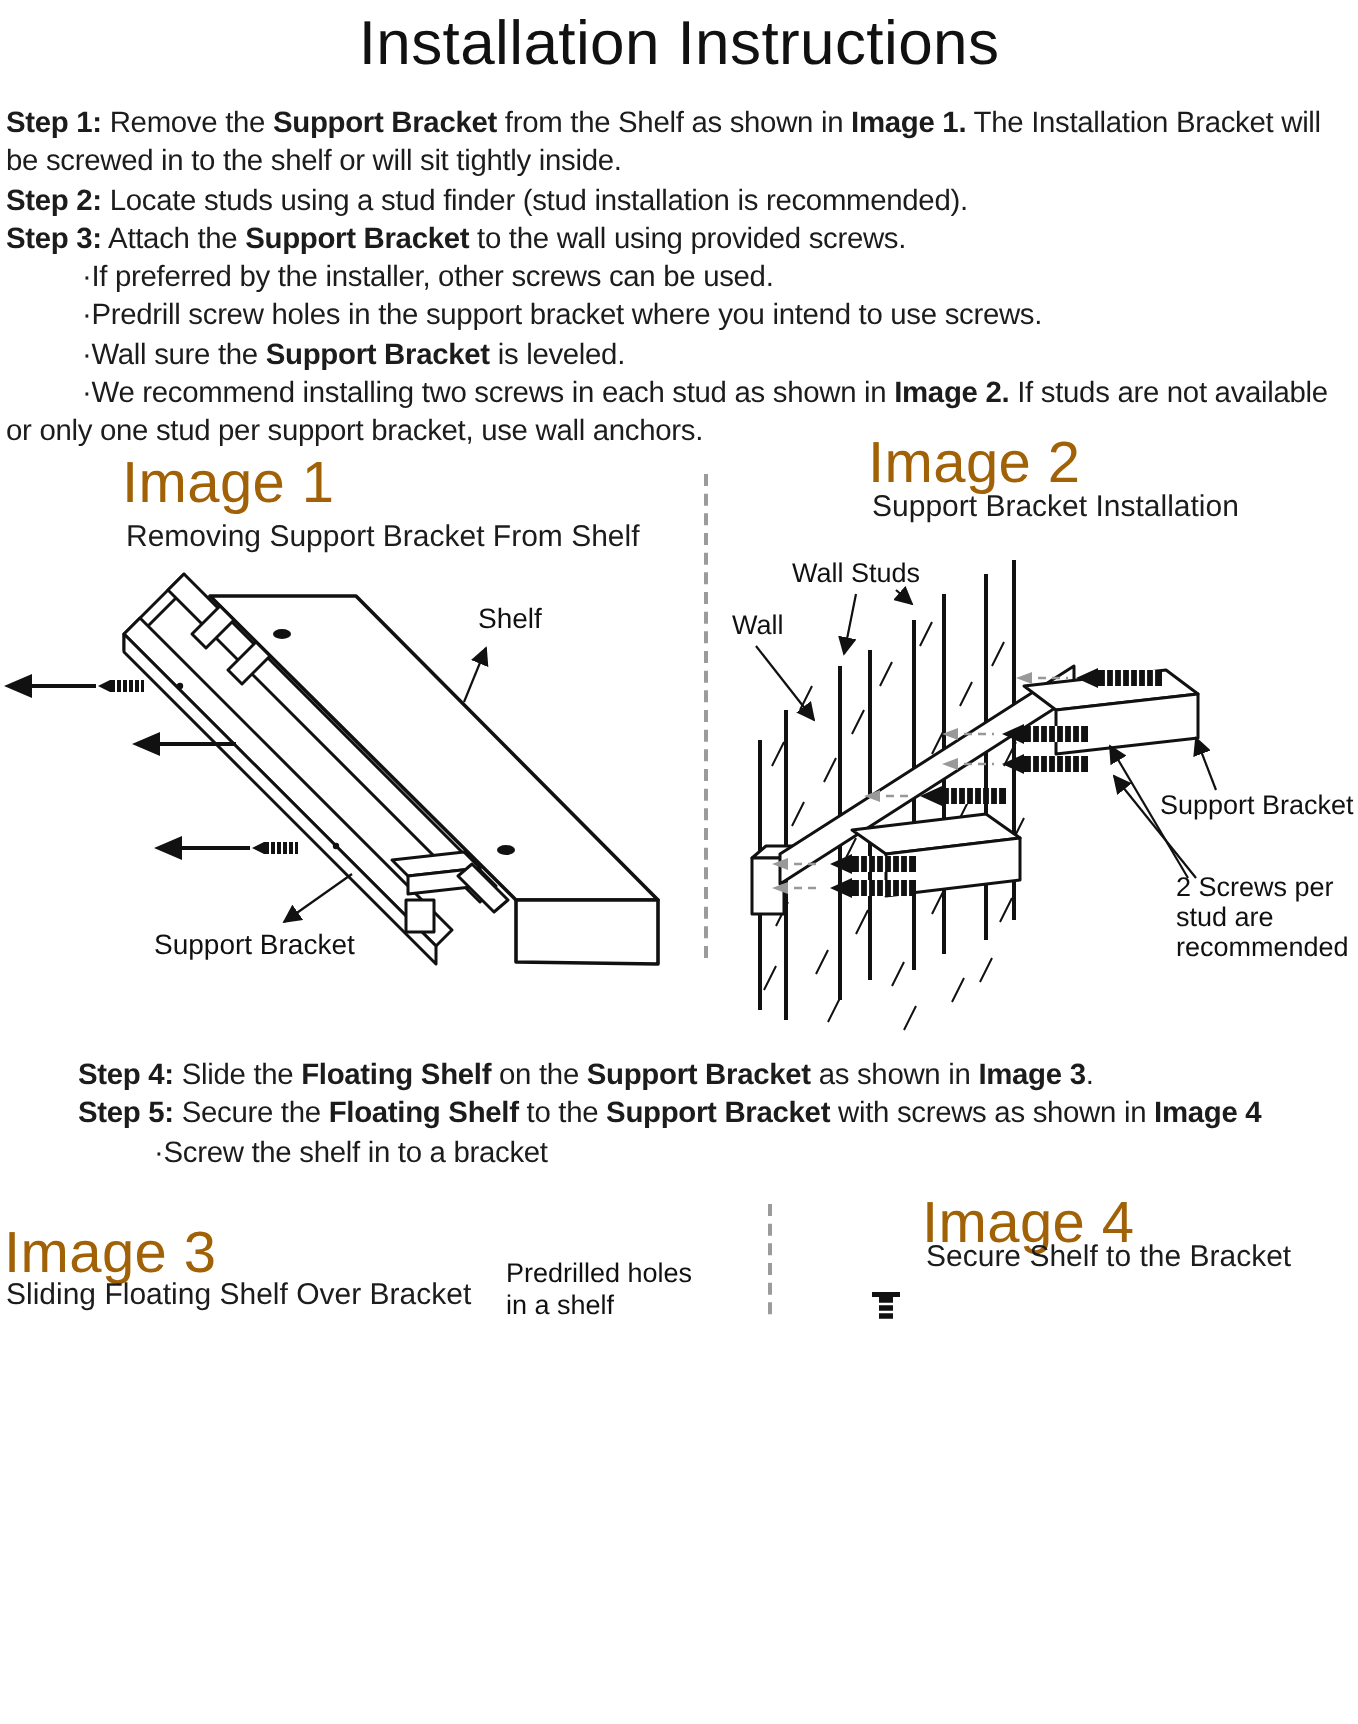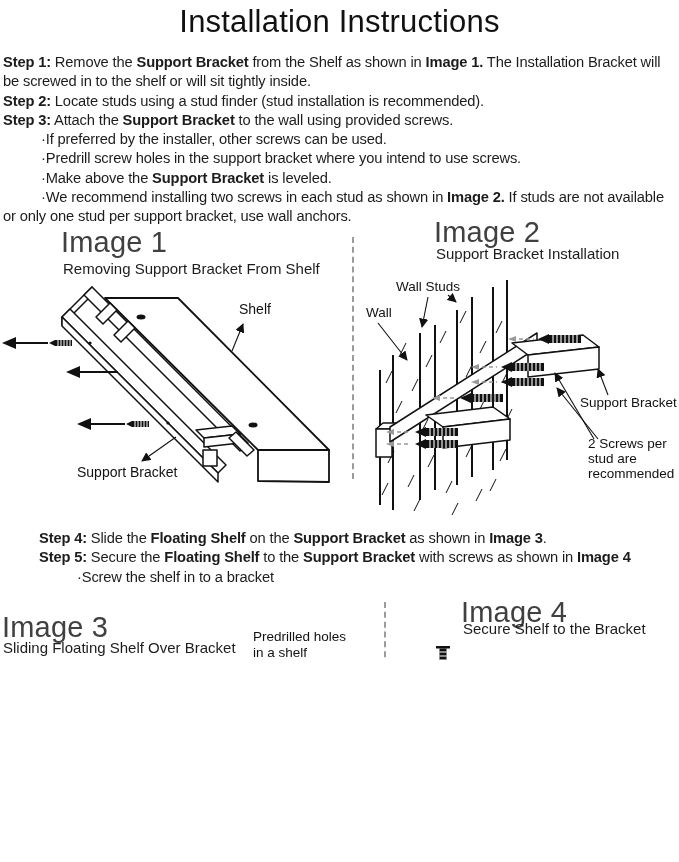--- a/index.html
+++ b/index.html
@@ -7,21 +7,21 @@
         font-family:"Liberation Sans",sans-serif;color:#1a1a1a;}
   .title{position:absolute;top:4px;left:0;width:100%;text-align:center;
          font-size:31px;font-weight:400;color:#111;letter-spacing:.2px;}
   .steps{position:absolute;left:3px;width:674px;font-size:14.7px;line-height:19.3px;letter-spacing:-.15px;color:#1c1c1c;}
   .steps p{margin:0;}
   .steps p.bullet{text-indent:38px;}
   .steps b{font-weight:700;}
   .steps-top{top:53px;}
   .steps-bottom{top:529px;margin-left:36px;}
   .vdiv{position:absolute;width:0;border-left:2px dashed #9b9b9b;}
-  .fig-h{position:absolute;font-size:29px;color:#404040;letter-spacing:.2px;}
+  .fig-h{position:absolute;font-size:29px;color:#a16207;letter-spacing:.2px;}
   .fig-s{position:absolute;font-size:15px;color:#1c1c1c;}
   svg.fig{position:absolute;overflow:visible;}
   svg .o{fill:#fff;stroke:#111;stroke-width:1.8;stroke-linejoin:round;}
   svg .ob{fill:#fff;stroke:#111;stroke-width:1.5;stroke-linejoin:round;}
   svg .t2{fill:none;stroke:#111;stroke-width:2;}
   svg .ld{fill:none;stroke:#111;stroke-width:1.1;}
   svg .gd{fill:none;stroke:#999;stroke-width:1.3;stroke-dasharray:4 3;}
   svg .hz{fill:none;stroke:#111;stroke-width:1;}
   svg .st{fill:none;stroke:#111;stroke-width:2;}
   svg .f{fill:#111;stroke:none;}
@@ -35,21 +35,21 @@
 <div class="page">
 
   <div class="title">Installation Instructions</div>
 
   <div class="steps steps-top">
     <p><b>Step 1:</b><span> Remove the </span><b>Support Bracket</b><span> from the Shelf as shown in </span><b>Image 1.</b><span> The Installation Bracket will be screwed in to the shelf or will sit tightly inside.</span></p>
     <p><b>Step 2:</b><span> Locate studs using a stud finder (stud installation is recommended).</span></p>
     <p><b>Step 3:</b><span> Attach the </span><b>Support Bracket</b><span> to the wall using provided screws.</span></p>
     <p class="bullet"><span>·If preferred by the installer, other screws can be used.</span></p>
     <p class="bullet"><span>·Predrill screw holes in the support bracket where you intend to use screws.</span></p>
-    <p class="bullet"><span>·Make above the </span><b>Support Bracket</b><span> is leveled.</span></p>
+    <p class="bullet"><span>·Wall sure the </span><b>Support Bracket</b><span> is leveled.</span></p>
     <p class="bullet"><span>·We recommend installing two screws in each stud as shown in </span><b>Image 2.</b><span> If studs are not available or only one stud per support bracket, use wall anchors.</span></p>
   </div>
 
   <div class="vdiv" style="left:352px;top:237px;height:242px;"></div>
 
   <div class="fig-h" style="left:61px;top:226px;">Image 1</div>
   <div class="fig-s" style="left:63px;top:260px;">Removing Support Bracket From Shelf</div>
   <div class="fig-h" style="left:434px;top:216px;">Image 2</div>
   <div class="fig-s" style="left:436px;top:245px;">Support Bracket Installation</div>
 

